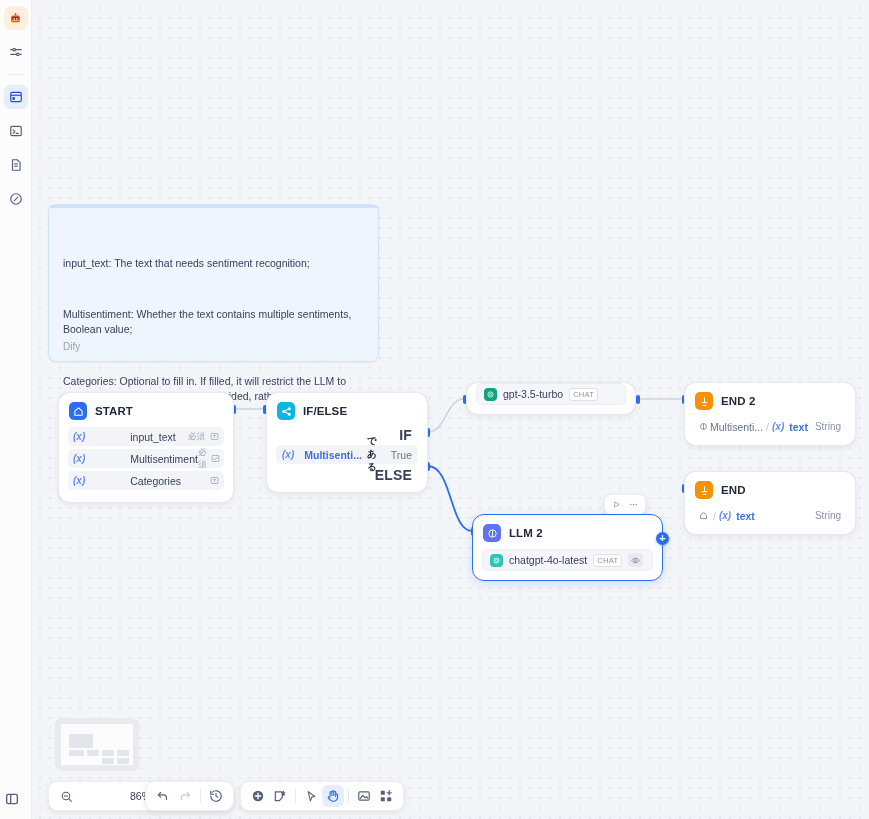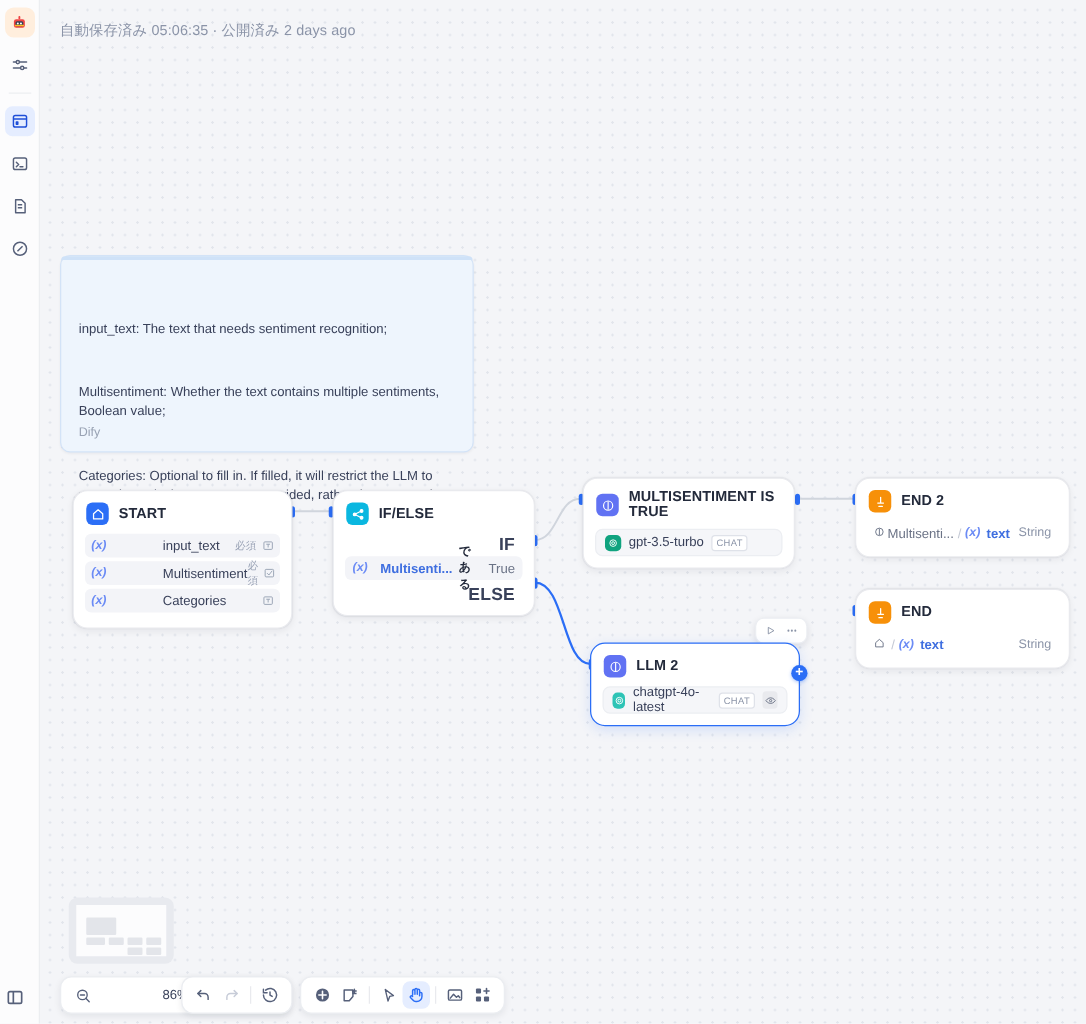--- a/index.html
+++ b/index.html
@@ -205,21 +205,20 @@
   <div class="rail-bottom">
     <svg width="16" height="16" viewBox="0 0 24 24" fill="none" stroke="#56607a" stroke-width="2">
       <rect x="4" y="5" width="16" height="14" rx="2"></rect>
           <line x1="10" y1="5" x2="10" y2="19"></line>
     </svg>
   </div>
 </div>
 
 <div class="canvas">
 
-  <div class="autosave">自動保存済み 05:06:35 · 公開済み 2 days ago</div>
 
   <svg width="837" height="819" style="position:absolute;left:0;top:0;pointer-events:none;">
     <path d="M 203 409 L 232 409" stroke="#d0d5dd" stroke-width="1.6" fill="none"></path>
     <path d="M 396 432 C 414 432 414 399 432 399" stroke="#d0d5dd" stroke-width="1.6" fill="none"></path>
     <path d="M 605 399 C 622 399 634 399 651 399" stroke="#d0d5dd" stroke-width="1.6" fill="none"></path>
     <path d="M 396 466 C 420 466 418 531 440 531" stroke="#2b6ef6" stroke-width="1.8" fill="none"></path>
     <rect x="200" y="405" width="4" height="9" rx="2" fill="#2b6ef6"></rect>
     <rect x="231" y="405" width="4" height="9" rx="2" fill="#2b6ef6"></rect>
     <rect x="394" y="428" width="4" height="9" rx="2" fill="#2b6ef6"></rect>
     <rect x="394" y="462" width="4" height="9" rx="2" fill="#2b6ef6"></rect>
@@ -310,29 +309,20 @@
         <span class="var-x">(x)</span>
         <span class="cond-var">Multisenti...</span>
         <span class="cond-op">である</span>
         <span class="cond-val">True</span>
       </div>
       <div class="branch-label">ELSE</div>
     </div>
   </div>
 
   <div class="node" style="left:434px; top:382px; width:170px;">
-    <div class="node-head">
-      <div class="node-badge" style="background:#6172f3">
-        <svg width="11" height="11" viewBox="0 0 24 24" fill="none" stroke="#fff" stroke-width="2">
-              <circle cx="12" cy="12" r="8"></circle>
-              <line x1="12" y1="5" x2="12" y2="19"></line>
-            </svg>
-      </div>
-      <div class="node-title">MULTISENTIMENT IS TRUE</div>
-    </div>
     <div class="node-body">
       <div class="model-row">
         <span class="model-ic" style="background:#10a37f">
           <svg width="9" height="9" viewBox="0 0 24 24" fill="none" stroke="#fff" stroke-width="2">
                 <circle cx="12" cy="12" r="7"></circle>
                 <circle cx="12" cy="12" r="3"></circle>
               </svg>
         </span>
         <span>gpt-3.5-turbo</span>
         <span class="chip">CHAT</span>
@@ -347,21 +337,21 @@
           </svg>
     </div>
     <div class="tb-btn">
       <svg width="11" height="11" viewBox="0 0 24 24" fill="currentColor">
             <circle cx="6" cy="12" r="1.8"></circle>
             <circle cx="12" cy="12" r="1.8"></circle>
             <circle cx="18" cy="12" r="1.8"></circle>
           </svg>
     </div>
   </div>
-  <div class="node selected" style="left:440px; top:514px; width:168px;">
+  <div class="node selected" style="left:440px; top:514px; width:191px;">
     <div class="node-head">
       <div class="node-badge" style="background:#6172f3">
         <svg width="11" height="11" viewBox="0 0 24 24" fill="none" stroke="#fff" stroke-width="2">
               <circle cx="12" cy="12" r="8"></circle>
               <line x1="12" y1="5" x2="12" y2="19"></line>
             </svg>
       </div>
       <div class="node-title">LLM 2</div>
     </div>
     <div class="node-body">

